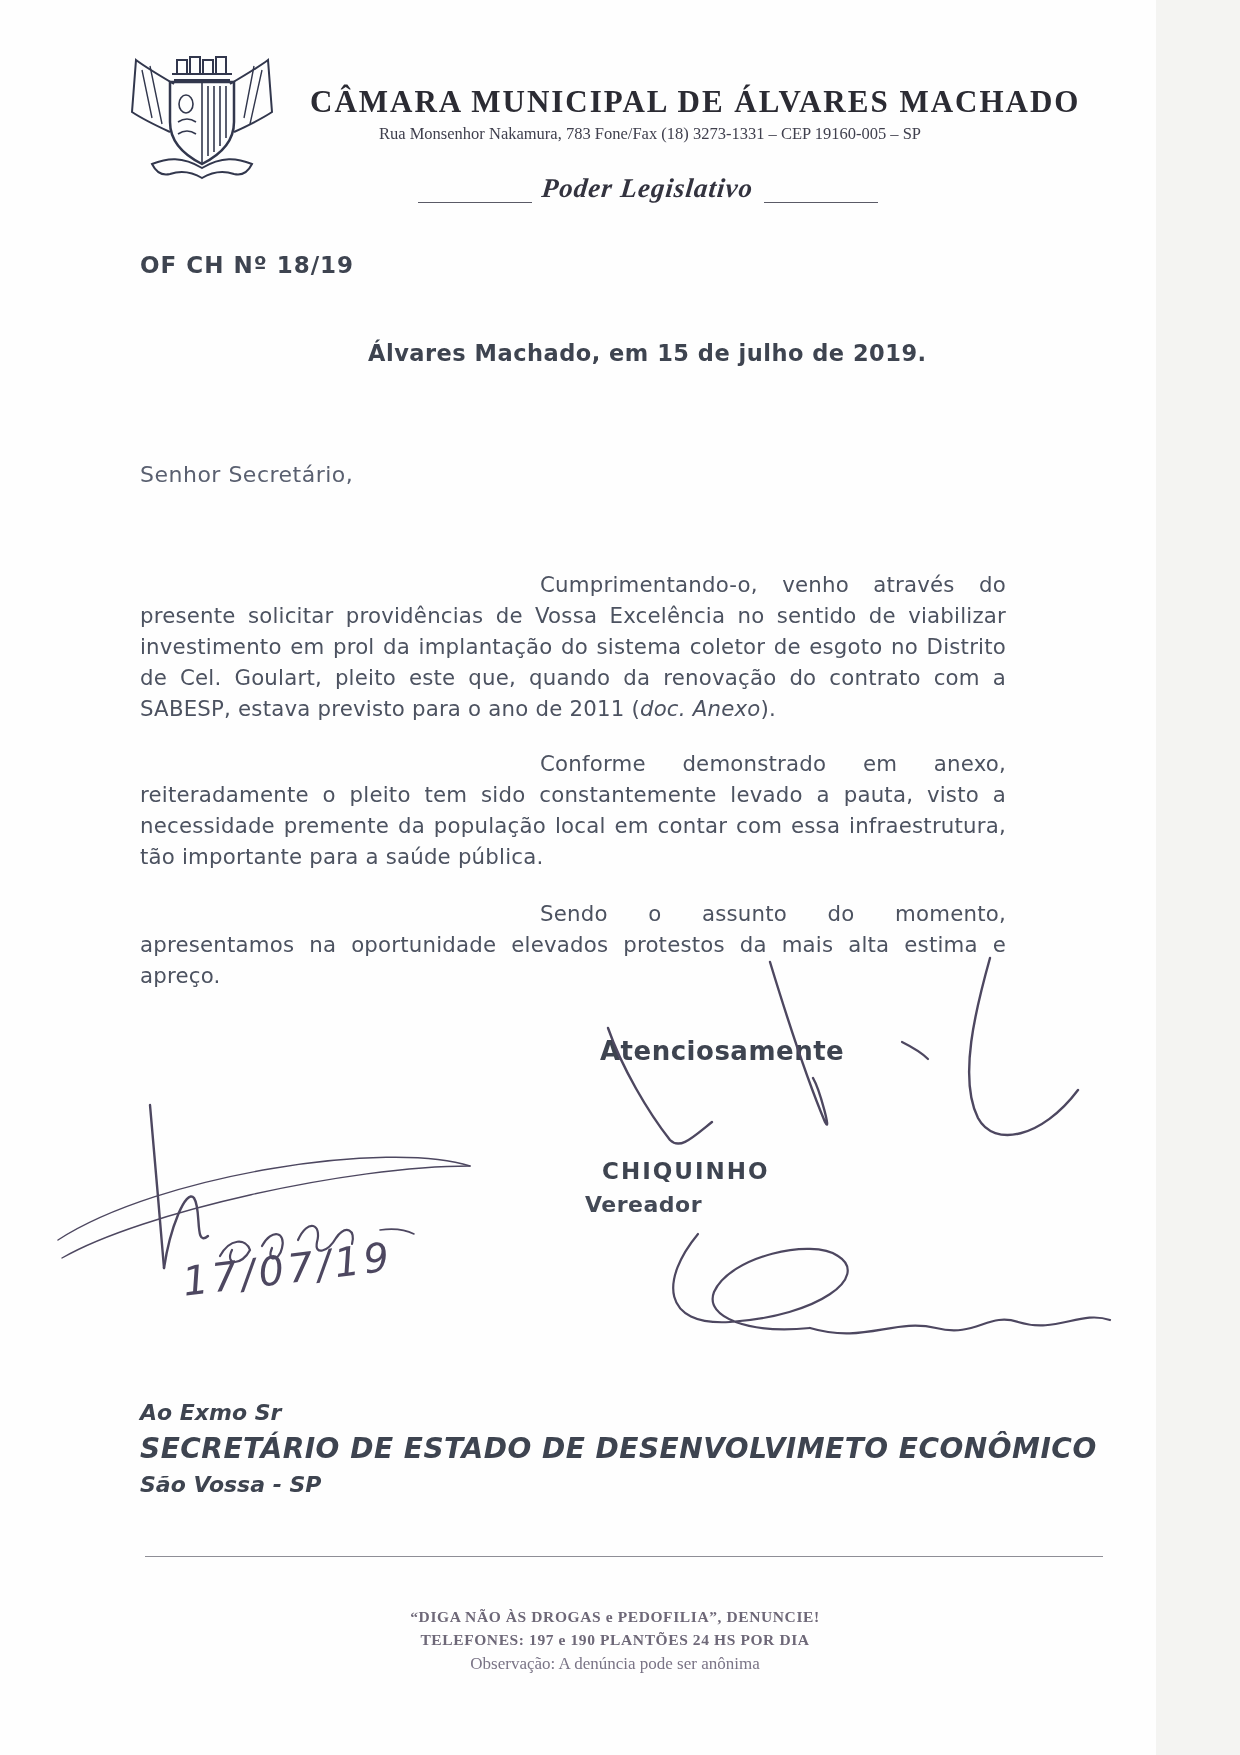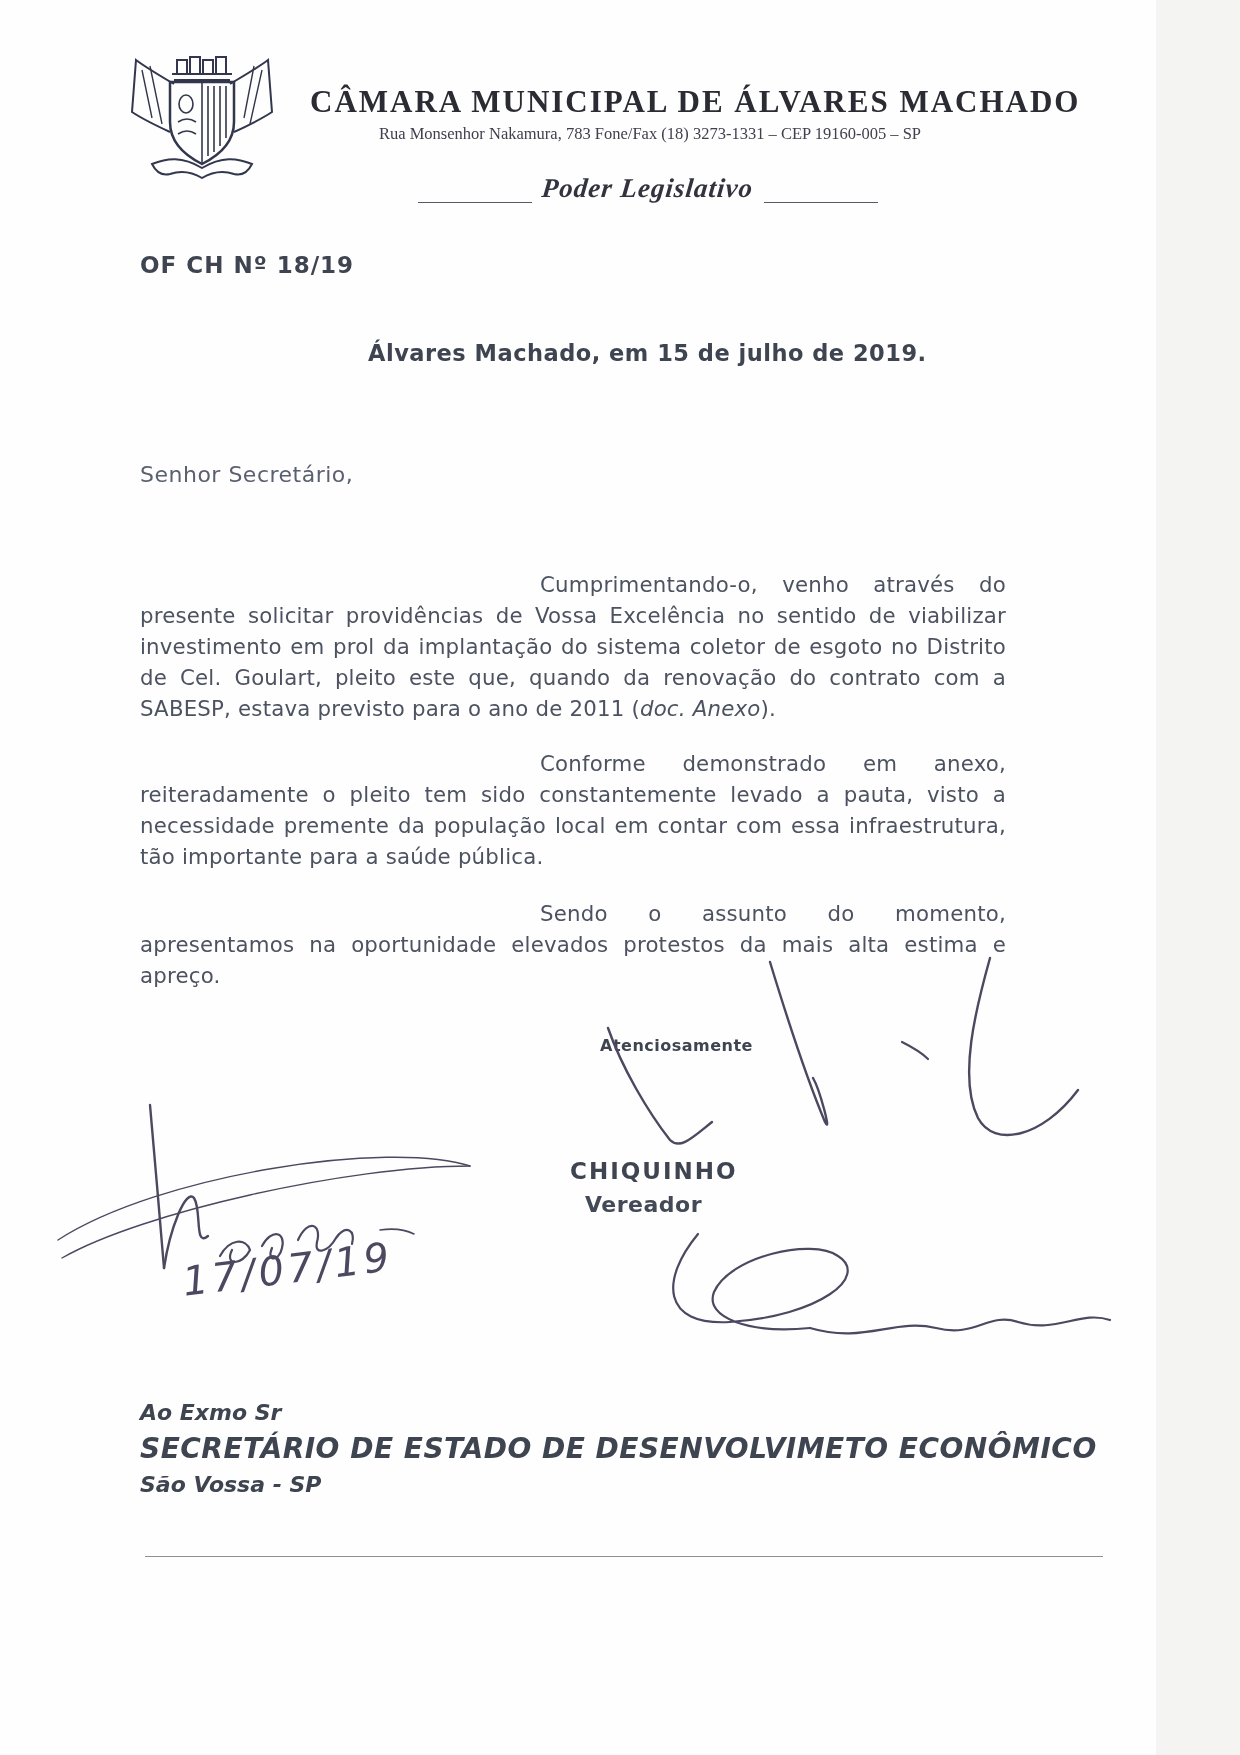--- a/index.html
+++ b/index.html
@@ -60,24 +60,24 @@
     font-size:21.3px;line-height:31px;color:#4c5260;
     text-align:justify;text-align-last:left;
     text-indent:400px;letter-spacing:0.2px;
   }
   .p1{top:548px;}
   .p2{top:727px;}
   .p3{top:877px;}
   
   .closing-word{
     position:absolute;left:600px;top:1036px;
-    font-size:16px;font-weight:bold;color:#3e4450;letter-spacing:0.5px;
+    font-size:26px;font-weight:bold;color:#3e4450;letter-spacing:0.5px;
   }
   .signer-name{
-    position:absolute;left:570px;top:1158px;
+    position:absolute;left:602px;top:1158px;
     font-size:23px;font-weight:bold;letter-spacing:2px;color:#3e4450;
   }
   .signer-title{
     position:absolute;left:585px;top:1192px;
     font-size:22px;font-weight:bold;color:#434956;letter-spacing:0.5px;
   }
   .sig{position:absolute;}
   .sig path{fill:none;stroke:#4d4760;stroke-linecap:round;}
   .sig-main{left:470px;top:950px;}
   .sig-left{left:50px;top:1070px;}
@@ -187,14 +187,19 @@
     <path d="M172,106 C226,122 256,96 298,106 C338,116 350,90 380,100 C418,112 442,88 472,98" stroke-width="2.2"></path>
   </svg>
 
   <div class="recipient">
     <div class="rcpt1">Ao Exmo Sr</div>
     <div class="rcpt2">SECRETÁRIO DE ESTADO DE DESENVOLVIMETO ECONÔMICO</div>
     <div class="rcpt3">São Vossa - SP</div>
   </div>
 
   <div class="divider"></div>
+  <div class="footer">
+    <div class="f1">“DIGA NÃO ÀS DROGAS e PEDOFILIA”, DENUNCIE!</div>
+    <div class="f2">TELEFONES: 197 e 190 PLANTÕES 24 HS POR DIA</div>
+    <div class="f3">Observação: A denúncia pode ser anônima</div>
+  </div>
 
 </div>
 
 </body></html>

